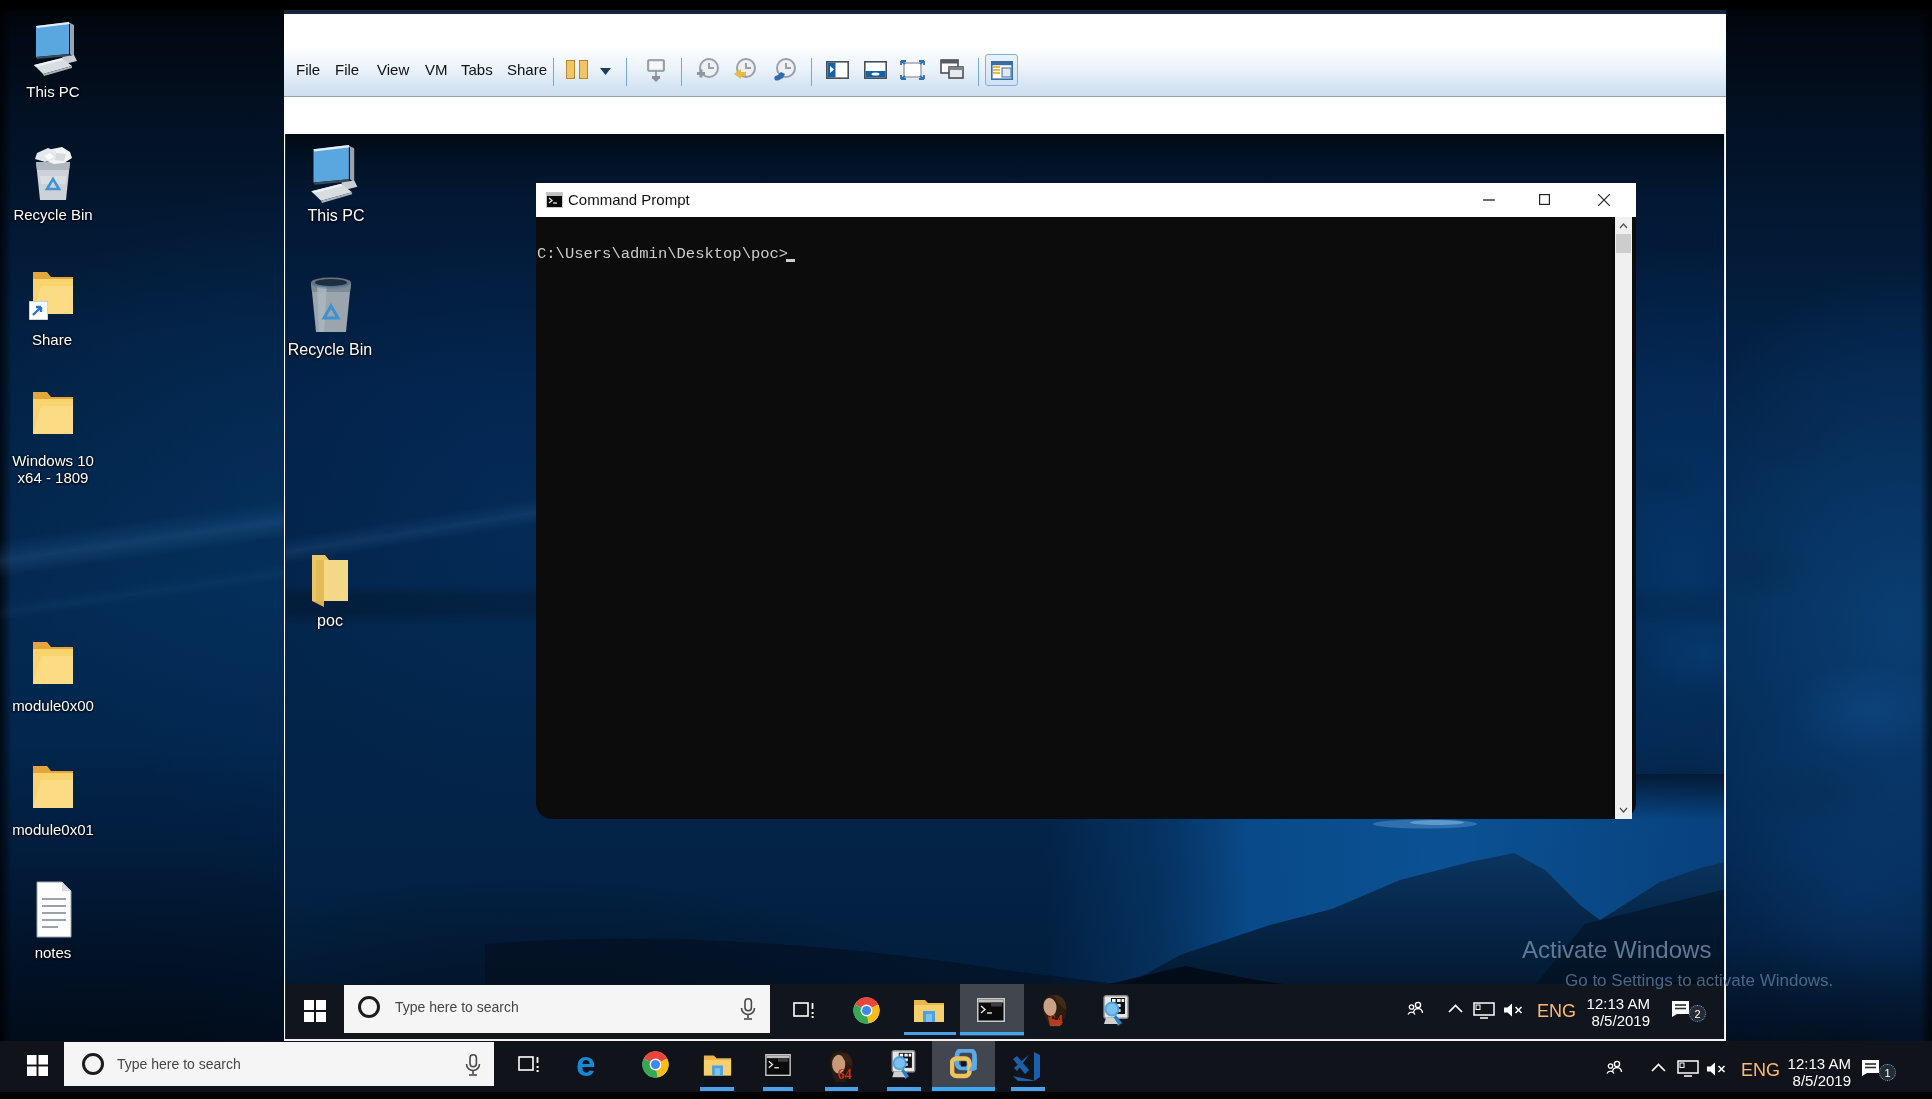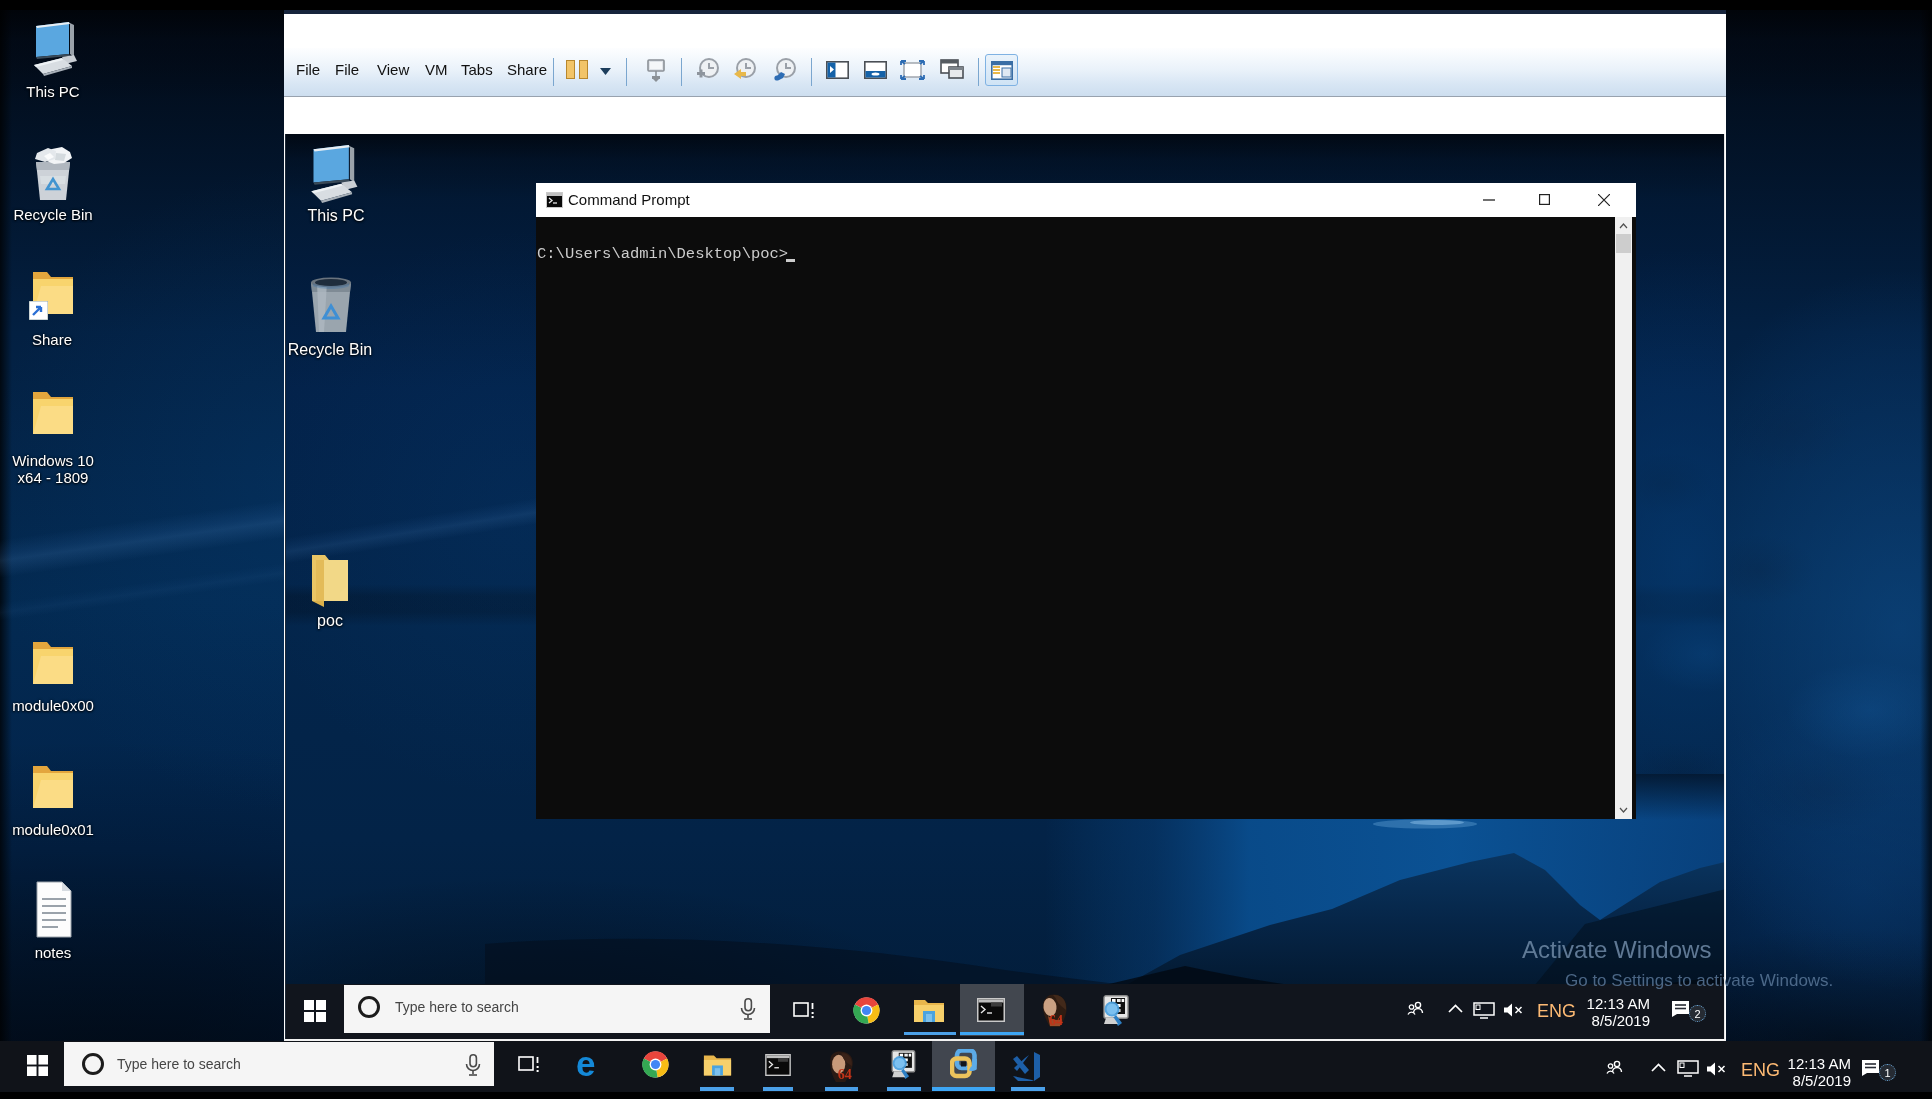--- a/index.html
+++ b/index.html
@@ -56,21 +56,21 @@
       radial-gradient(380px 380px at 240px 380px, rgba(8,70,130,.2), rgba(0,0,0,0) 75%),
       radial-gradient(70px 45px at 1380px 350px, rgba(5,24,48,.5), rgba(0,0,0,0) 70%),
       radial-gradient(90px 55px at 1420px 520px, rgba(16,84,148,.35), rgba(0,0,0,0) 70%),
       radial-gradient(75px 45px at 1395px 640px, rgba(5,24,48,.4), rgba(0,0,0,0) 70%),
       radial-gradient(620px 250px at 240px 930px, rgba(2,6,12,.6), rgba(0,0,0,0) 75%),
       linear-gradient(180deg, rgba(0,0,0,0) 450px, rgba(2,8,16,.3) 462px, rgba(2,8,16,.3) 478px, rgba(0,0,0,0) 492px),
       linear-gradient(180deg, #02152c 0%, #03224a 28%, #03254b 55%, #032347 78%, #021c38 100%);
   }
 
   
-  #cmdwin { position:absolute; left:251px; top:49px; width:1100px; height:636px; background:#0c0c0c; }
+  #cmdwin { position:absolute; left:251px; top:49px; width:1100px; height:636px; background:#0c0c0c;border-radius:16px; }
   #cmdtitle { position:absolute; left:0; top:0; width:100%; height:34px; background:#fff; }
   #cmdtitle .ct { position:absolute; left:32px; top:8px; font-size:15px; color:#111; }
   #cmdtext { position:absolute; left:1px; top:62px; font-family:"Liberation Mono", monospace;
              font-size:15.5px; color:#cccccc; letter-spacing:0; white-space:pre; }
   #cmdcursor { position:absolute; left:250px; top:76px; width:9px; height:3px; background:#ccc; }
   #cmdscroll { position:absolute; left:1079px; top:34px; width:17px; height:602px; background:#f0f0f0; }
 
   
   #vmtaskbar { position:absolute; left:0; top:850px; width:1440px; height:55px; background:#11151d; }
   #vmsearch { position:absolute; left:59px; top:1px; width:426px; height:48px; background:#f5f5f5; }

